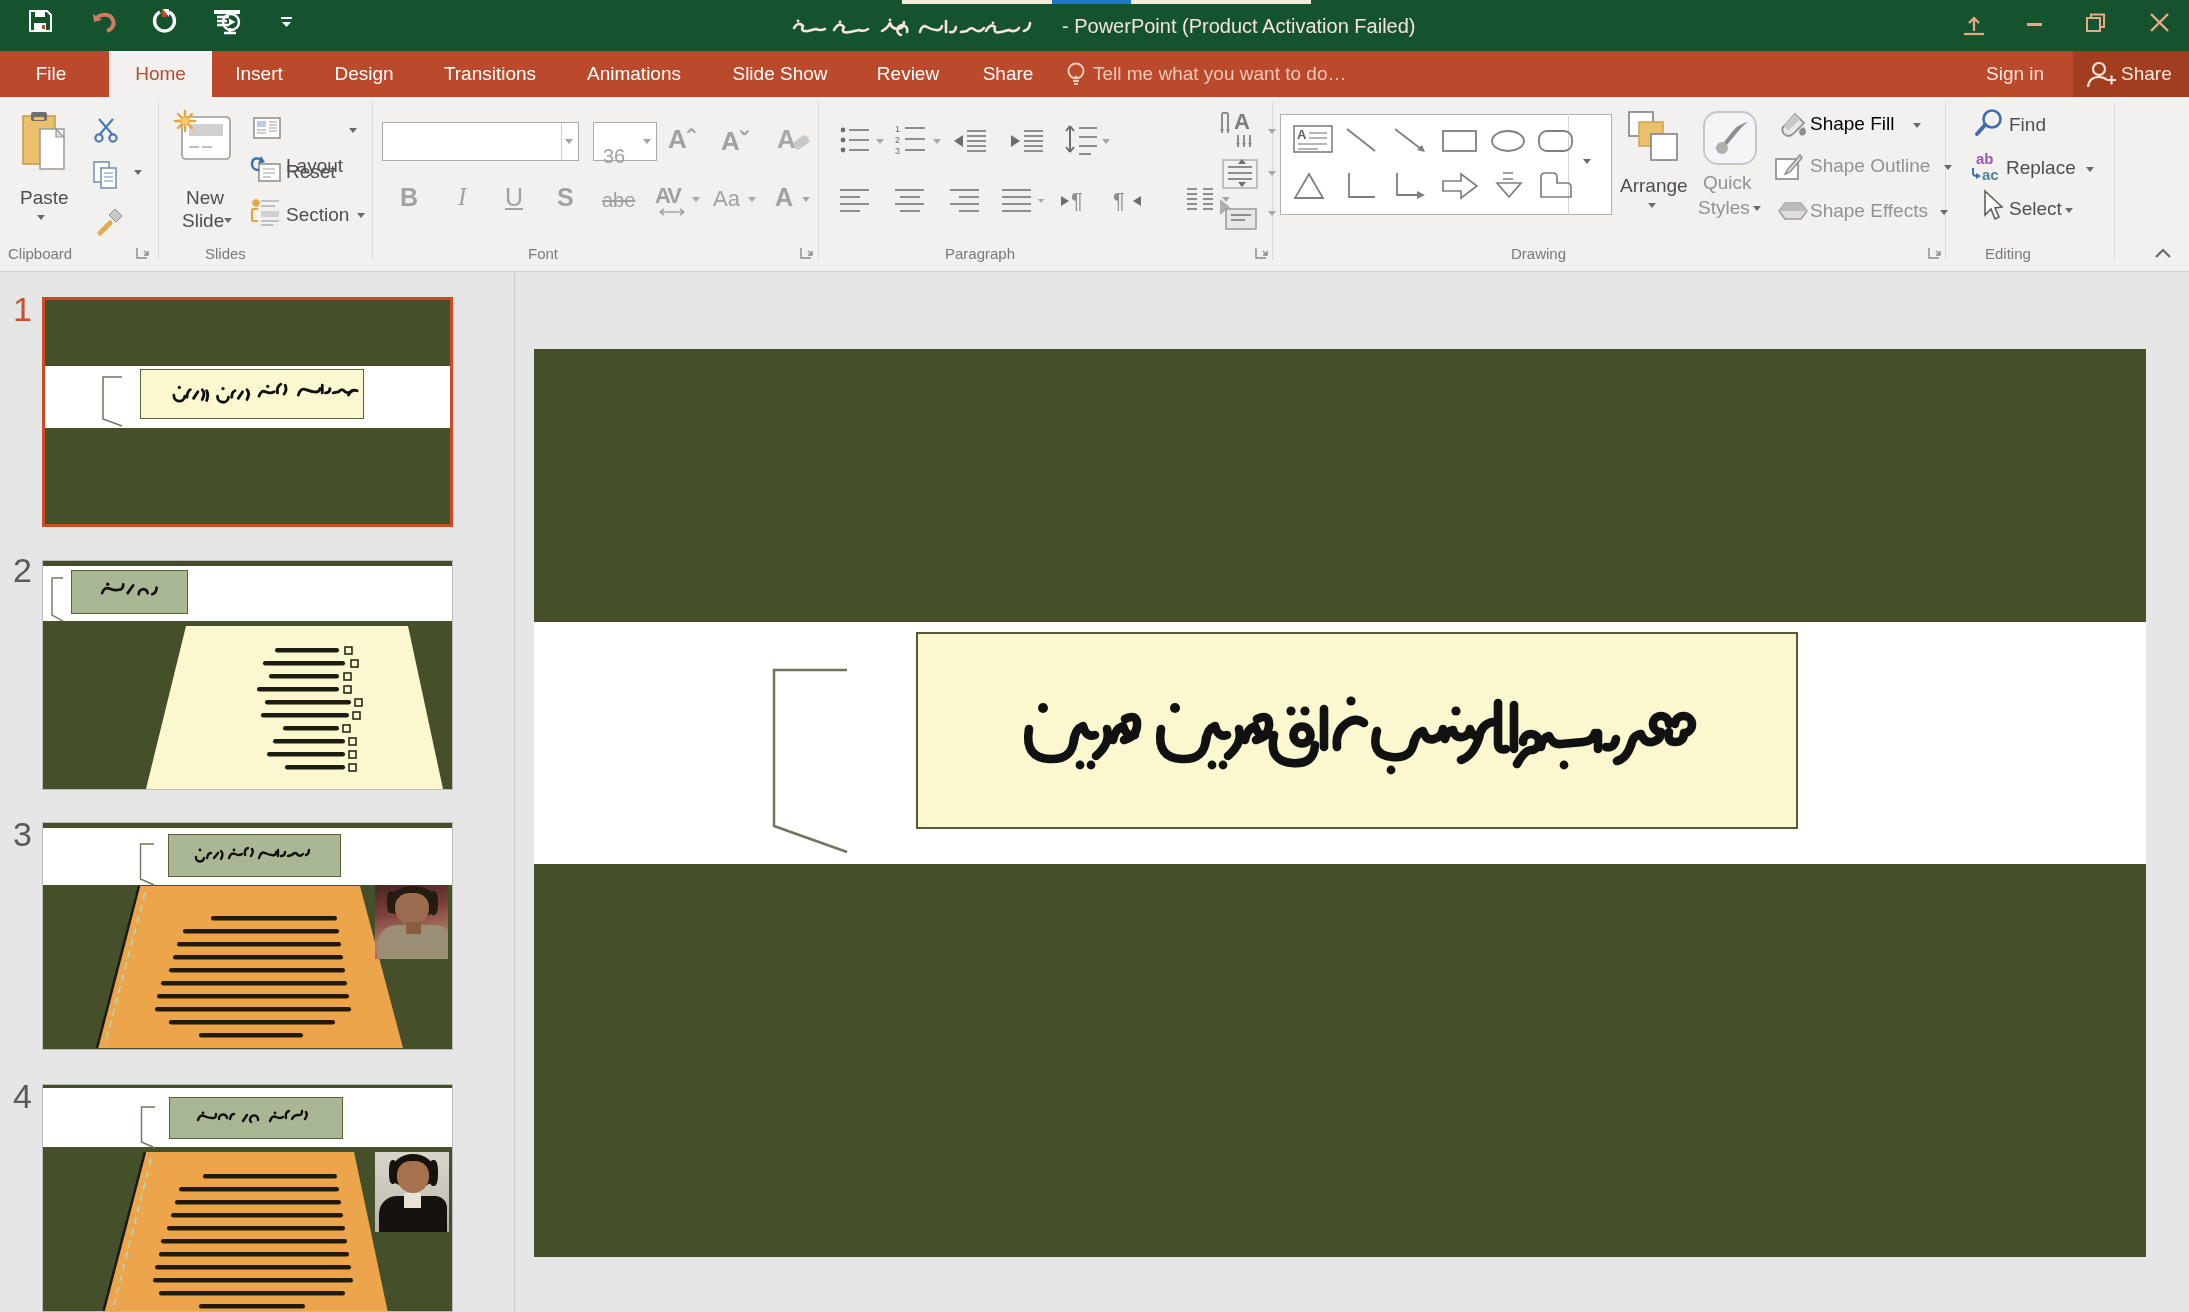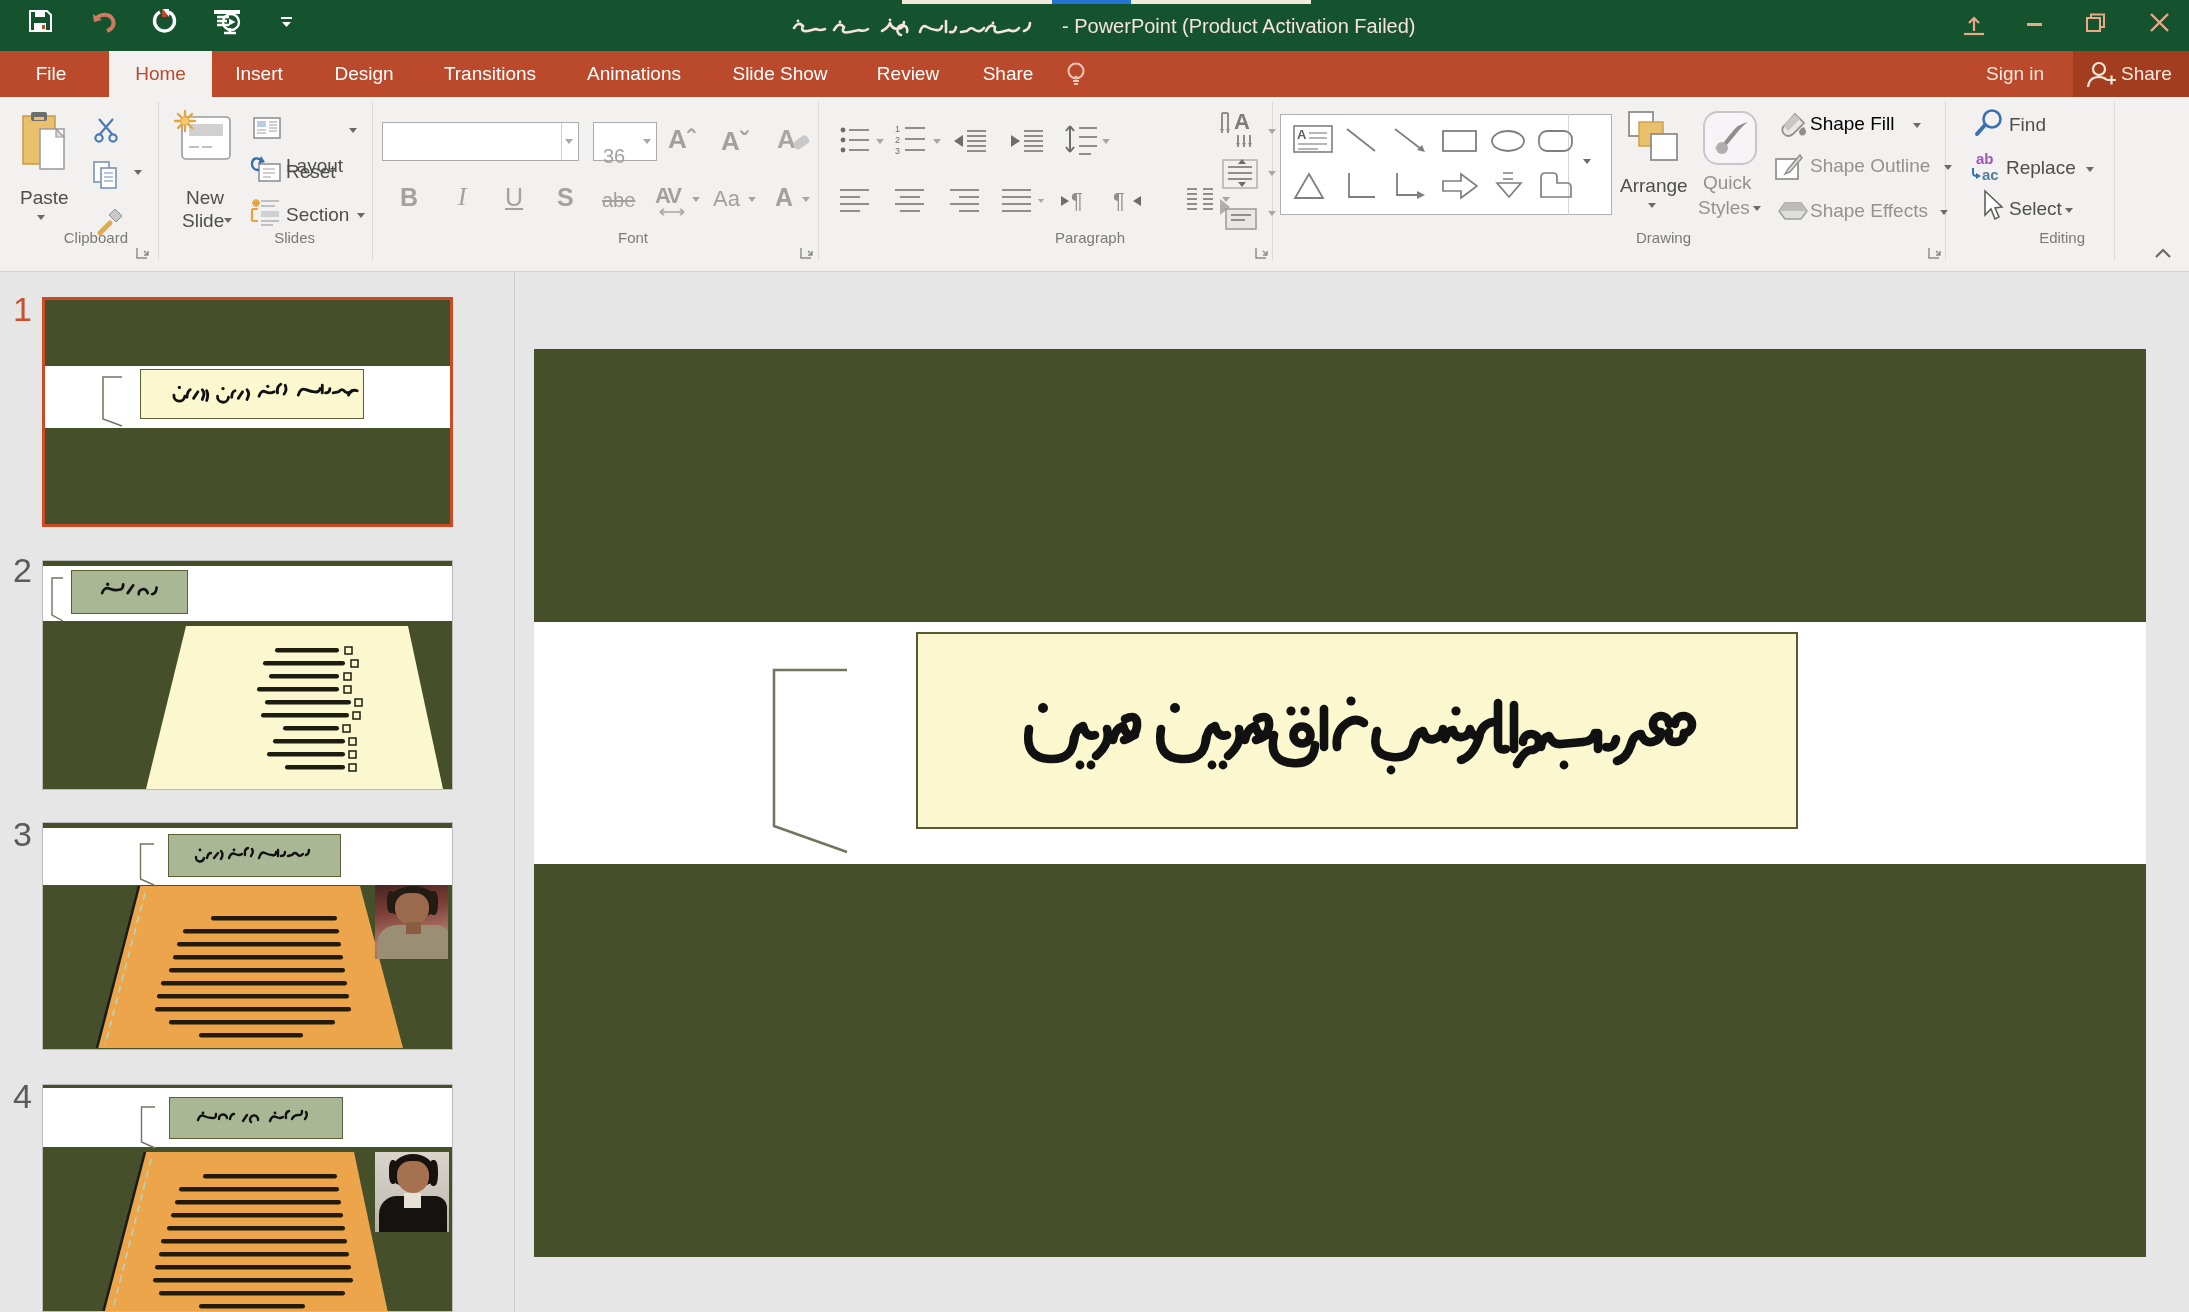--- a/index.html
+++ b/index.html
@@ -16,21 +16,21 @@
 #tabrow { position:absolute; left:0; top:51px; width:2189px; height:46px; background:#BA4A2B; }
 .tab { position:absolute; top:0; height:46px; line-height:46px; color:#fff; font-size:19px; text-align:center; }
 #tab-home { background:#f2f1f0; color:#BA4A2B; }
 #tellme { position:absolute; left:1093px; top:0; height:46px; line-height:46px; color:#f0c9b9; font-size:19px; }
 #signin { position:absolute; left:1986px; top:0; height:46px; line-height:46px; color:#fde8de; font-size:19px; }
 #sharebox { position:absolute; left:2073px; top:0; width:116px; height:46px; background:#a23d1f; color:#fde8de; font-size:19px; line-height:46px; }
 
 
 #ribbon { position:absolute; left:0; top:97px; width:2189px; height:175px; background:#f2f1f0; border-bottom:1px solid #d5d2cf; }
 .gsep { position:absolute; top:5px; height:158px; width:1px; background:#dcdad8; }
-.glabel { position:absolute; top:132px; font-size:15px; color:#7a7a78; text-align:right; }
+.glabel { position:absolute; top:148px; font-size:15px; color:#7a7a78; text-align:left; }
 .gtext { position:absolute; color:#4e4e4c; font-size:19px; white-space:nowrap; }
 .gtextgray { position:absolute; color:#a2a19f; font-size:19px; white-space:nowrap; }
 .dd { position:absolute; width:0; height:0; border-left:4px solid transparent; border-right:4px solid transparent; border-top:5px solid #6a6a68; }
 .ddg { border-top-color:#a8a7a5; }
 .launcher { position:absolute; width:13px; height:13px; }
 .combo { position:absolute; background:#fff; border:1px solid #acaaa8; }
 
 
 #content { position:absolute; left:0; top:272px; width:2189px; height:1040px; background:#e7e6e6; }
 #panelsep { position:absolute; left:514px; top:272px; width:1px; height:1040px; background:#cccccc; }
@@ -118,20 +118,21 @@
     <div class="tab" style="left:438px;width:104px;">Transitions</div>
     <div class="tab" style="left:581px;width:106px;">Animations</div>
     <div class="tab" style="left:726px;width:108px;">Slide Show</div>
     <div class="tab" style="left:873px;width:70px;">Review</div>
     <div class="tab" style="left:982px;width:52px;">Share</div>
     <svg style="left:1066px;top:11px;" width="20" height="26" viewBox="0 0 20 26">
       <circle cx="10" cy="9" r="7.5" fill="none" stroke="#f0c9b9" stroke-width="2"></circle>
       <path d="M7 19 h6 M8 22 h4" stroke="#f0c9b9" stroke-width="2"></path>
       <path d="M8 16 q2 -3 4 0" fill="none" stroke="#f0c9b9" stroke-width="1.6"></path>
     </svg>
+    <div id="tellme">Tell me what you want to do…</div>
     <div id="signin">Sign in</div>
     <div id="sharebox">
       <svg style="left:12px;top:10px;" width="30" height="27" viewBox="0 0 30 27">
         <circle cx="14" cy="8" r="6" fill="none" stroke="#fde8de" stroke-width="2.2"></circle>
         <path d="M3 26 q1 -10 11 -10 q5 0 8 3" fill="none" stroke="#fde8de" stroke-width="2.2"></path>
         <path d="M22 19 h9 M26.5 14.5 v9" stroke="#fde8de" stroke-width="2.2"></path>
       </svg>
       <span style="margin-left:48px;">Share</span>
     </div>
   </div>

